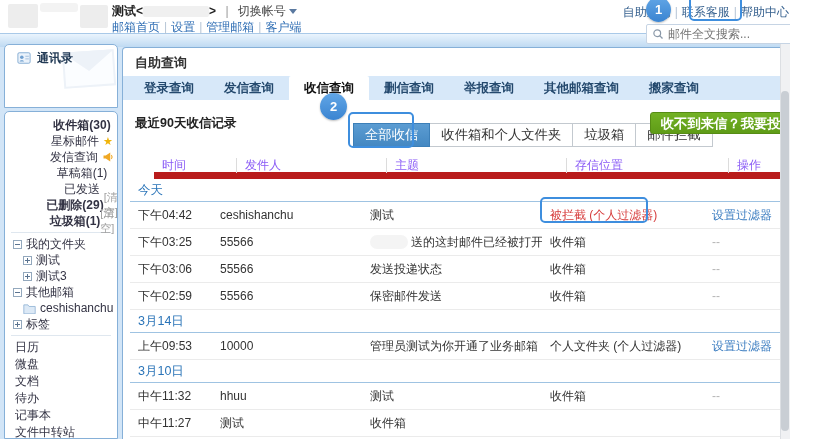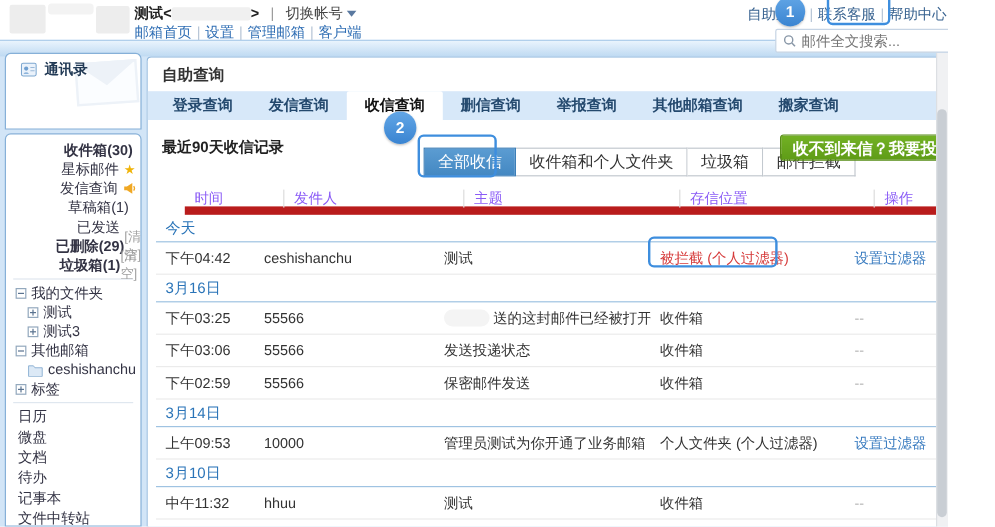--- a/index.html
+++ b/index.html
@@ -254,21 +254,20 @@
           </div>
         <div id="tableBody">
             <div class="date-row">今天</div>
             <div class="data-row">
               <div>下午04:42</div>
               <div>ceshishanchu</div>
               <div><span>测试</span></div>
               <div class="cell-alert">被拦截 (个人过滤器)</div>
               <div><span class="cell-link">设置过滤器</span></div>
             </div>
-            <div class="date-row">3月16日</div>
             <div class="data-row">
               <div>下午03:25</div>
               <div>55566</div>
               <div><span class="redact-blob"></span><span>送的这封邮件已经被打开.</span></div>
               <div>收件箱</div>
               <div><span class="cell-dim">--</span></div>
             </div>
             <div class="data-row">
               <div>下午03:06</div>
               <div>55566</div>

